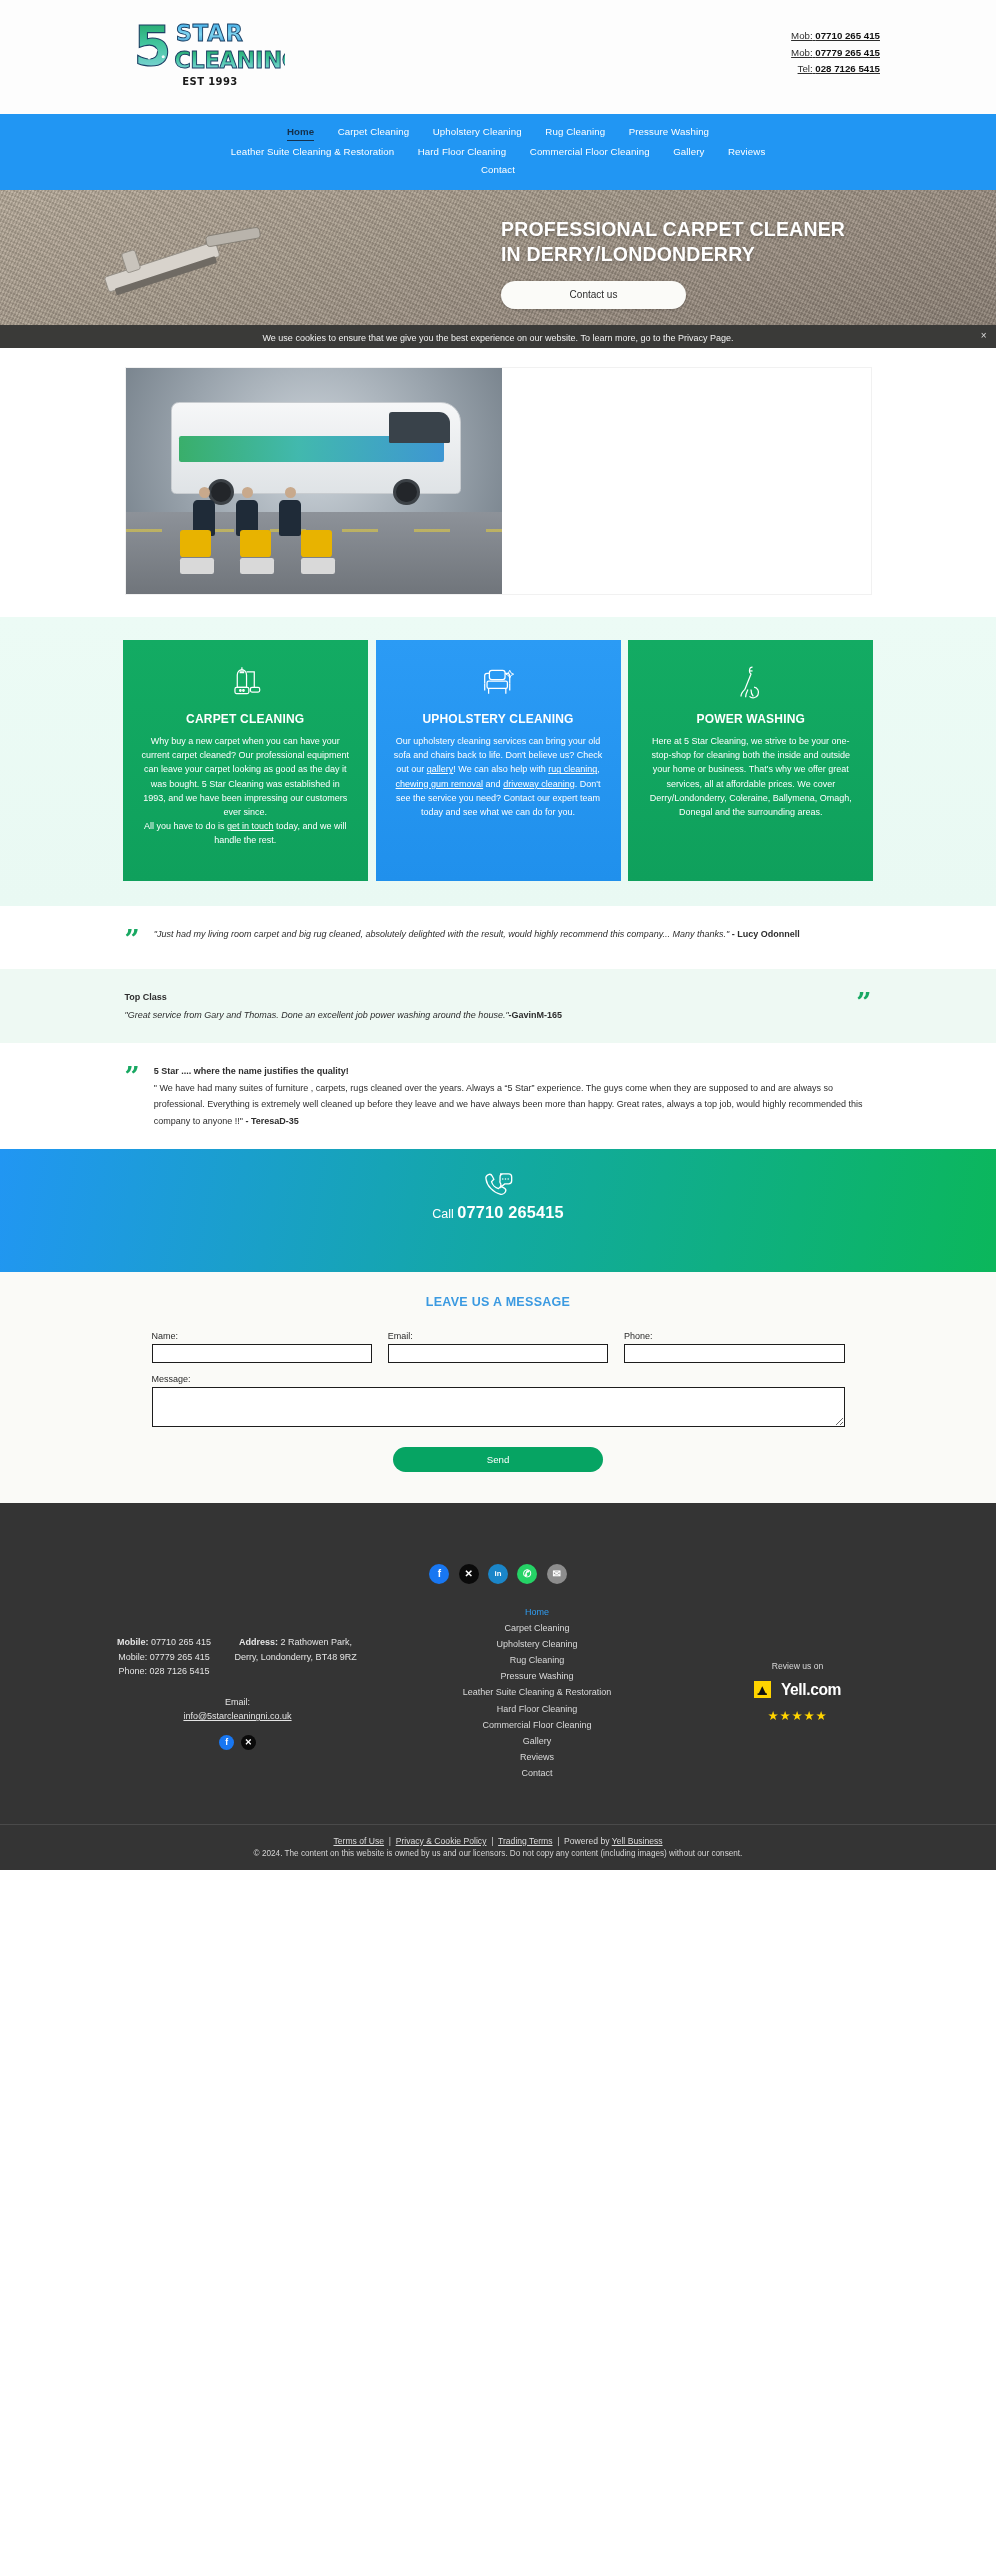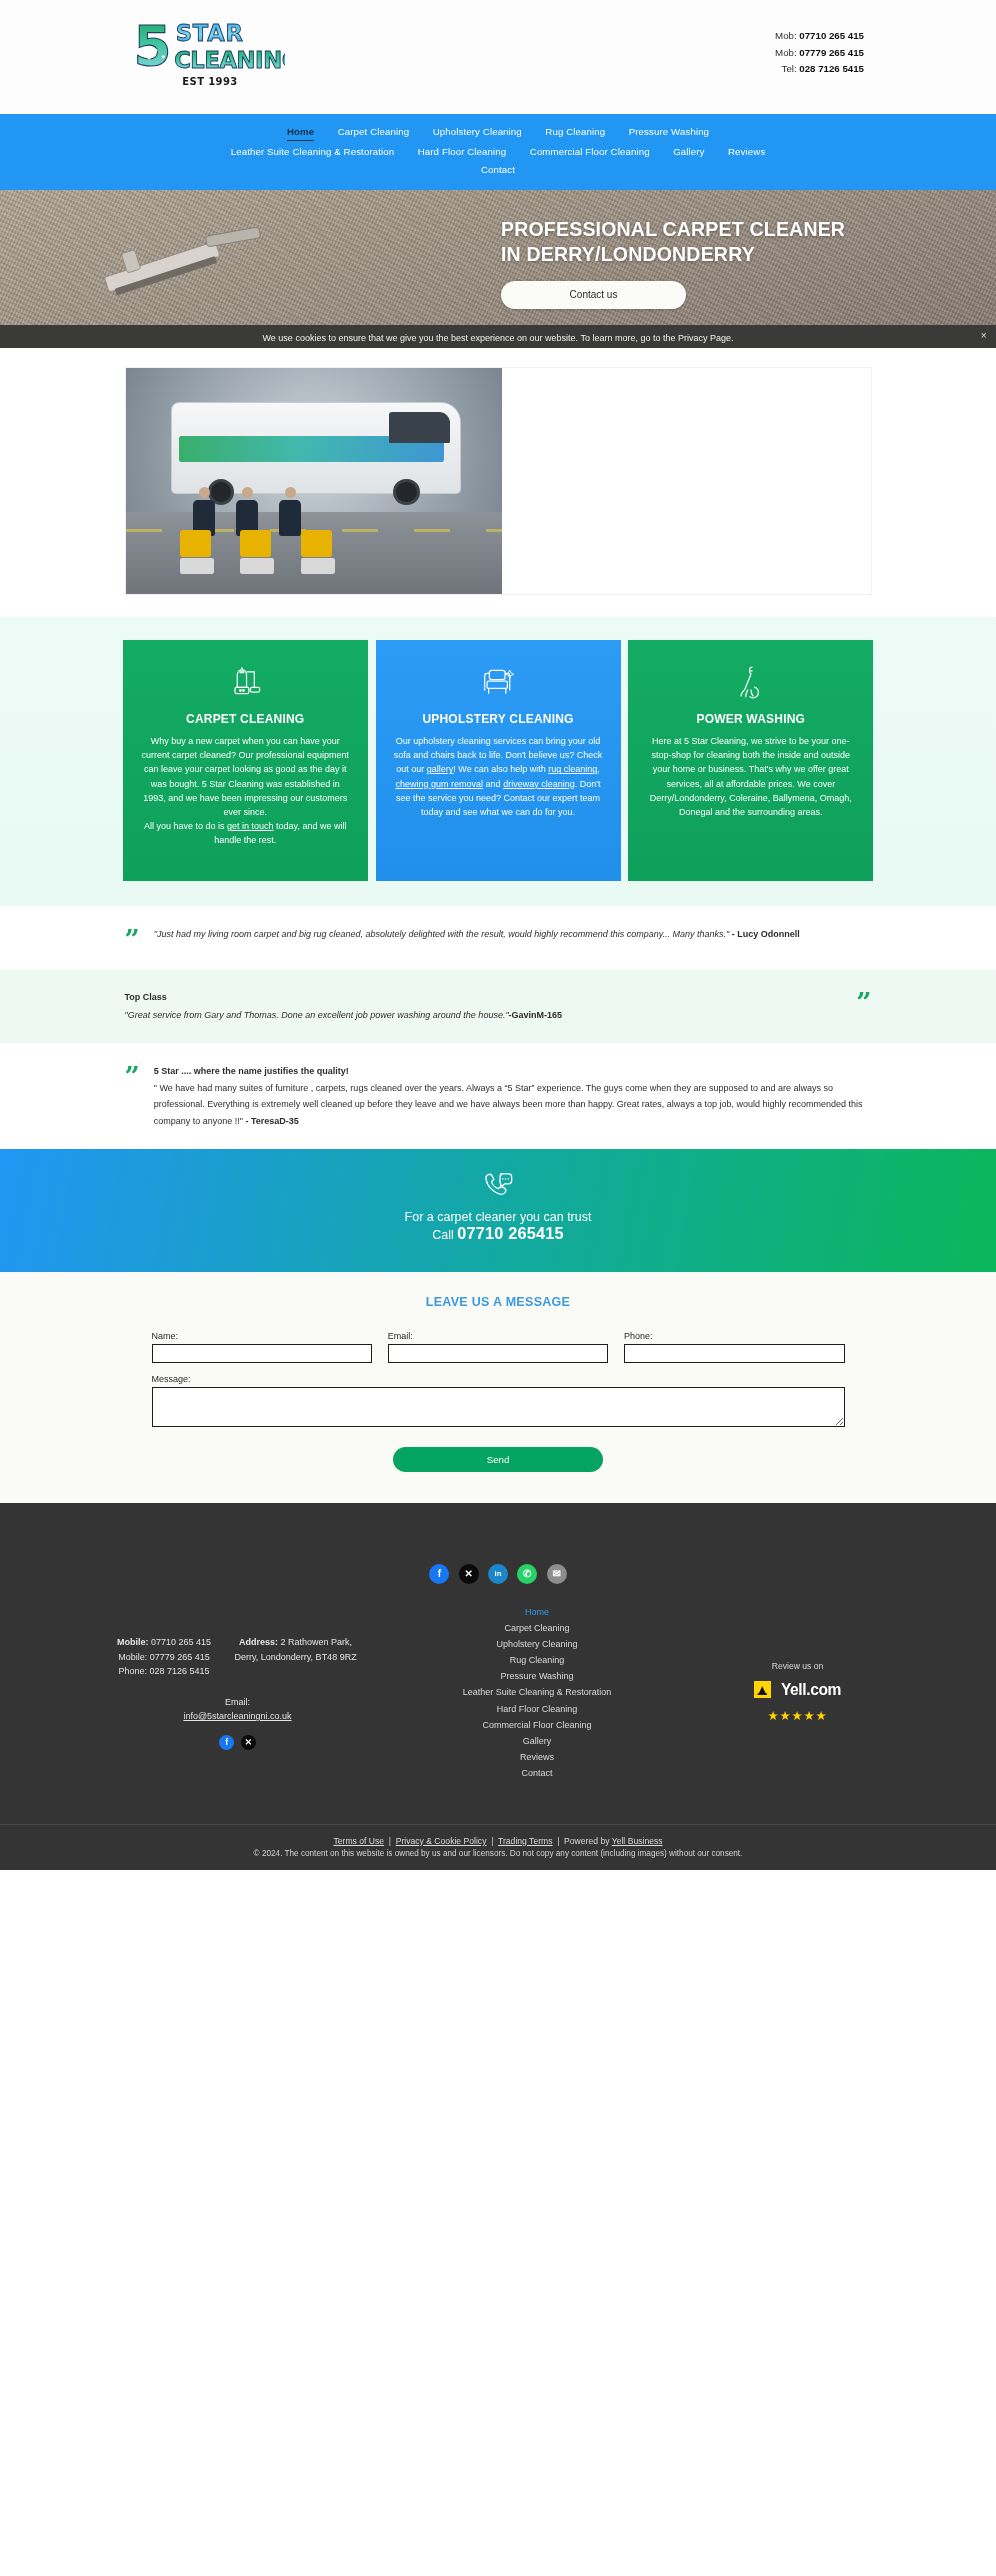--- a/index.html
+++ b/index.html
@@ -36,26 +36,27 @@
   .logo-est {
     font-size: 10px;
     font-weight: bold;
     color: #1b1b1b;
     letter-spacing: 0.4px;
     margin-top: 2.3px;
     font-family: "DejaVu Sans", sans-serif;
   }
   .header-phones {
     position: absolute;
-    right: 132px;
+    right: 116px;
     top: 28px;
     text-align: right;
     font-size: 9.7px;
     color: #2e2e2e;
     line-height: 1.72;
+    text-decoration: underline;
   }
   .header-phones b { font-weight: 700; color: #111; }
 
   
   .mainnav {
     background: #2196f3;
     padding: 9.3px 0 10px 0;
     text-align: center;
   }
   .mainnav .nav-row {
@@ -609,21 +610,20 @@
 <section class="cta">
   <div class="cta-icon">
     <svg width="33" height="31" viewBox="0 0 42 40" fill="none" stroke="#ffffff" stroke-width="1.7">
       <path d="M8 6c2-1 4 0 5 2l2 4-3 3c1 4 5 8 9 9l3-3 4 2c2 1 3 3 2 5-1 2-4 4-7 3C14 29 6 20 5 12 4 9 6 7 8 6z"></path>
       <path d="M23 5h11a4 4 0 014 4v5a4 4 0 01-4 4h-5l-5 4v-4a4 4 0 01-1-4V9a4 4 0 014-4z"></path>
       <circle cx="26.5" cy="11.5" r="1" fill="#fff" stroke="none"></circle>
       <circle cx="30" cy="11.5" r="1" fill="#fff" stroke="none"></circle>
       <circle cx="33.5" cy="11.5" r="1" fill="#fff" stroke="none"></circle>
     </svg>
   </div>
-  <div class="cta-line1">For a carpet cleaner you can trust</div>
   <div class="cta-line2">
     <span>Call </span><b>07710 265415</b>
   </div>
 </section>
 
 <section class="formsec">
   <h2>LEAVE US A MESSAGE</h2>
   <div class="form-inner">
     <div class="form-row">
       <div class="field">

